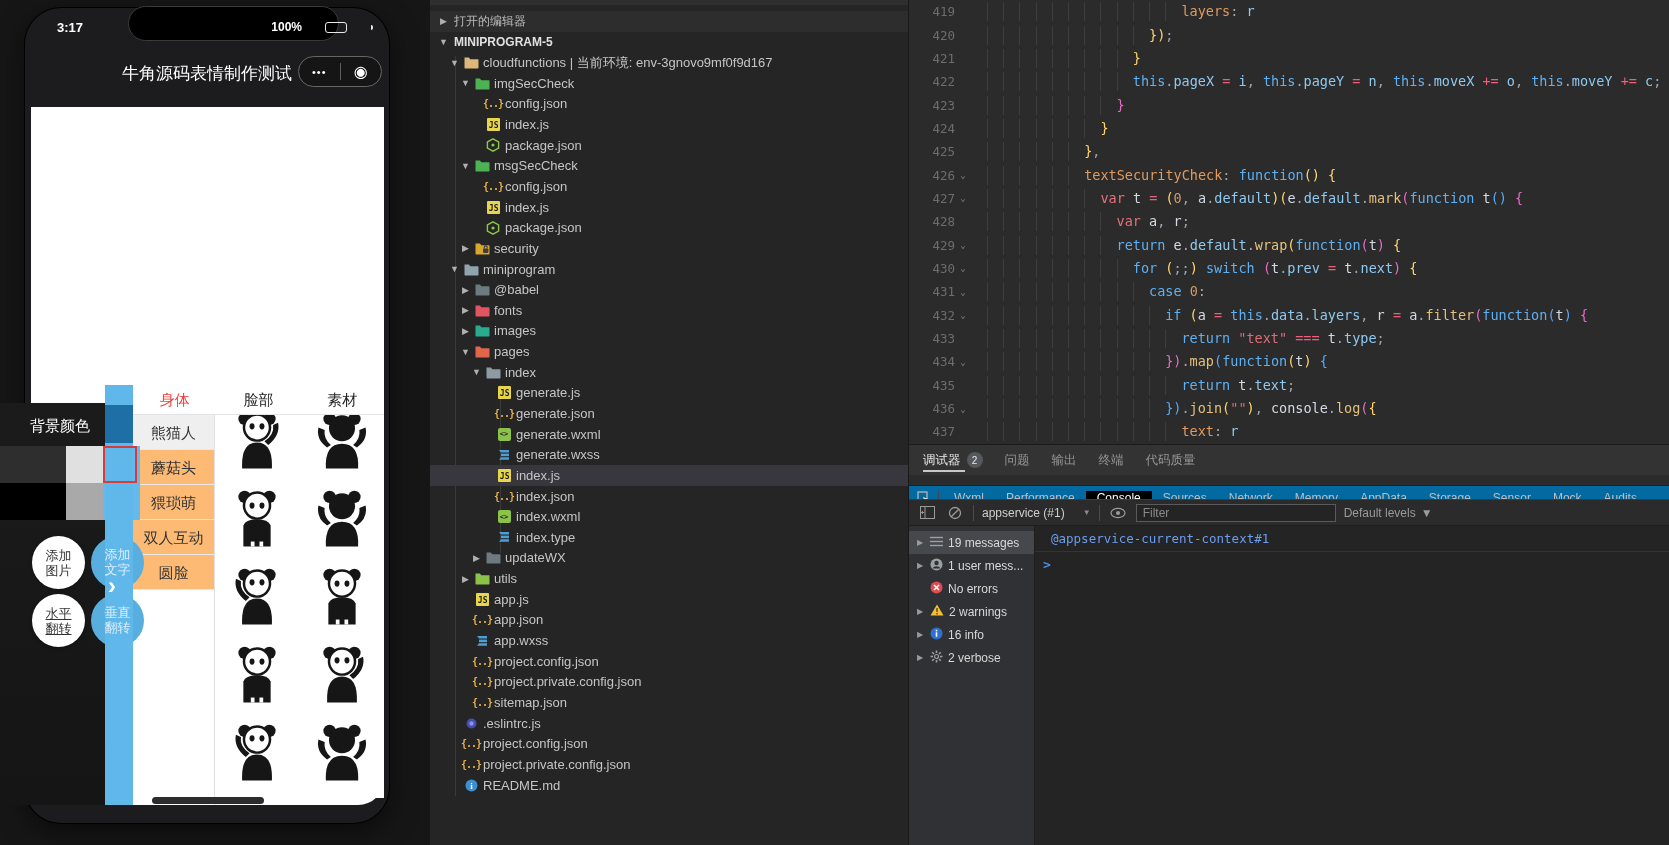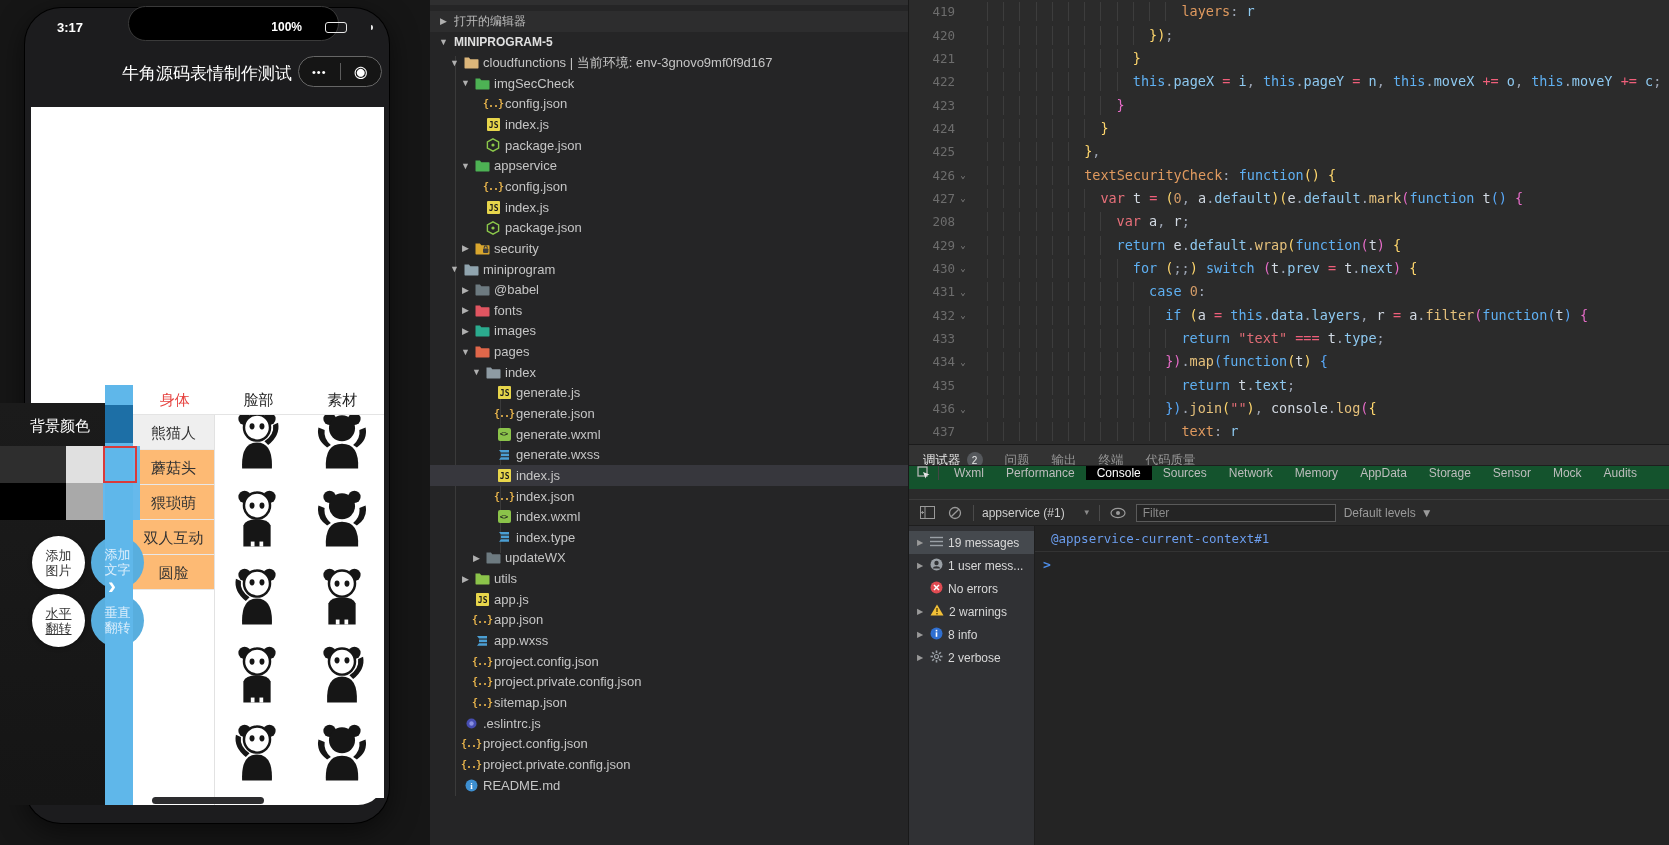--- a/index.html
+++ b/index.html
@@ -74,21 +74,21 @@
   .tk-st{color:#e8707a}.tk-kw{color:#5fb0f2}.tk-id{color:#d3dae3}.tk-pr{color:#8ec9f0}
   .tk-fn{color:#e5c07b}.tk-key{color:#e09a5f}.tk-num{color:#d19a66}.tk-str{color:#e06c75}
   .tk-op{color:#ef5f7a}.tk-pun{color:#9da5b4}.tk-by{color:#ffd76d}.tk-bp{color:#e66cc8}.tk-bb{color:#58a8f8}
 
   
   .dbg-strip { position:absolute; left:0; top:444px; width:761px; height:31px; background:#333333; border-top:1px solid #1b1b1b; display:flex; align-items:center; padding-left:14px; gap:22px; }
   .dbg-tab { color:#969696; font-size:12.5px; position:relative; display:flex; align-items:center; gap:6px; cursor:pointer; height:100%; }
   .dbg-tab.active { color:#e8e8e8; }
   .dbg-tab.active::after { content:""; position:absolute; left:0; bottom:3px; width:42px; height:2px; background:#c8c8c8; }
   .dbg-badge { background:#55585c; color:#e8e8e8; font-size:10px; min-width:16px; height:16px; border-radius:8px; display:inline-flex; align-items:center; justify-content:center; }
-  .devtabs { position:absolute; left:0; top:465px; width:761px; height:24px; background:#14532d; border-top:1px solid #1e1e1e; display:flex; align-items:flex-start; }
+  .devtabs { position:absolute; left:0; top:485px; width:761px; height:24px; background:#0369a1; border-top:1px solid #1e1e1e; display:flex; align-items:center; }
   .devtab { color:#bdbdbd; font-size:12px; padding:0 11px; display:flex; align-items:center; cursor:pointer; }
   .devtab.active { background:#000; color:#fff; }
   .picker-box { width:30px; display:flex; align-items:center; justify-content:center; border-right:1px solid #454545; margin-right:4px; cursor:pointer; }
   .con-toolbar { position:absolute; left:0; top:499px; width:761px; height:27px; background:#2b2b2b; border-top:1px solid #3c3c3c; border-bottom:1px solid #1e1e1e; display:flex; align-items:center; padding-left:8px; gap:8px; color:#cfcfcf; font-size:12px; }
   .tb-sep { width:1px; height:16px; background:#4a4a4a; }
   .tb-ico { display:flex; align-items:center; justify-content:center; width:20px; cursor:pointer; }
   .ctx-dd { display:flex; align-items:center; gap:18px; cursor:pointer; }
   .ctx-dd .dd-arrow { color:#8a8a8a; font-size:8px; }
   .filter-input { width:200px; height:18px; background:#242424; border:1px solid #5a5a5a; color:#d0d0d0; font-size:12px; padding:0 6px; font-family:"Liberation Sans",sans-serif; }
   .filter-input::placeholder { color:#8a8a8a; }
@@ -267,21 +267,21 @@
           </span>
           <span class="t-label">package.json</span>
         </div>
         <div class="trow" style="padding-left: 28px;">
           <span class="t-arrow">▼</span>
           <span class="t-icon">
             <svg width="15" height="13" viewBox="0 0 15 13">
               <path d="M.5 1.5h4.4l1.4 1.7h7.6a.6.6 0 0 1 .6.6v8a.6.6 0 0 1-.6.6H1.1a.6.6 0 0 1-.6-.6z" fill="#4db254"></path>
             </svg>
           </span>
-          <span class="t-label">appservice</span>
+          <span class="t-label">msgSecCheck</span>
         </div>
         <div class="trow" style="padding-left: 39px;">
           <span class="t-arrow"></span>
           <span class="t-icon">
             <span class="json-badge">{..}</span>
           </span>
           <span class="t-label">config.json</span>
         </div>
         <div class="trow" style="padding-left: 39px;">
           <span class="t-arrow"></span>
@@ -540,21 +540,21 @@
     <div class="editor" id="editor">
         <div class="cl"><span class="cl-gut">419</span><span class="cl-fold"></span><span class="cl-code"><span class="ind" style="width: 194.4px;"></span><span class="tk-key">layers</span><span class="tk-pun">: </span><span class="tk-pr">r</span></span></div>
         <div class="cl"><span class="cl-gut">420</span><span class="cl-fold"></span><span class="cl-code"><span class="ind" style="width: 162px;"></span><span class="tk-by">})</span><span class="tk-pun">;</span></span></div>
         <div class="cl"><span class="cl-gut">421</span><span class="cl-fold"></span><span class="cl-code"><span class="ind" style="width: 145.8px;"></span><span class="tk-by">}</span></span></div>
         <div class="cl"><span class="cl-gut">422</span><span class="cl-fold"></span><span class="cl-code"><span class="ind" style="width: 145.8px;"></span><span class="tk-kw">this</span><span class="tk-pun">.</span><span class="tk-pr">pageX</span><span class="tk-op"> = </span><span class="tk-pr">i</span><span class="tk-pun">, </span><span class="tk-kw">this</span><span class="tk-pun">.</span><span class="tk-pr">pageY</span><span class="tk-op"> = </span><span class="tk-pr">n</span><span class="tk-pun">, </span><span class="tk-kw">this</span><span class="tk-pun">.</span><span class="tk-pr">moveX</span><span class="tk-op"> += </span><span class="tk-pr">o</span><span class="tk-pun">, </span><span class="tk-kw">this</span><span class="tk-pun">.</span><span class="tk-pr">moveY</span><span class="tk-op"> += </span><span class="tk-pr">c</span><span class="tk-pun">;</span></span></div>
         <div class="cl"><span class="cl-gut">423</span><span class="cl-fold"></span><span class="cl-code"><span class="ind" style="width: 129.6px;"></span><span class="tk-bp">}</span></span></div>
         <div class="cl"><span class="cl-gut">424</span><span class="cl-fold"></span><span class="cl-code"><span class="ind" style="width: 113.4px;"></span><span class="tk-by">}</span></span></div>
         <div class="cl"><span class="cl-gut">425</span><span class="cl-fold"></span><span class="cl-code"><span class="ind" style="width: 97.2px;"></span><span class="tk-by">}</span><span class="tk-pun">,</span></span></div>
         <div class="cl"><span class="cl-gut">426</span><span class="cl-fold">⌄</span><span class="cl-code"><span class="ind" style="width: 97.2px;"></span><span class="tk-key">textSecurityCheck</span><span class="tk-pun">: </span><span class="tk-kw">function</span><span class="tk-by">() {</span></span></div>
         <div class="cl"><span class="cl-gut">427</span><span class="cl-fold">⌄</span><span class="cl-code"><span class="ind" style="width: 113.4px;"></span><span class="tk-st">var </span><span class="tk-id">t</span><span class="tk-op"> = </span><span class="tk-by">(</span><span class="tk-num">0</span><span class="tk-pun">, </span><span class="tk-id">a</span><span class="tk-pun">.</span><span class="tk-pr">default</span><span class="tk-by">)(</span><span class="tk-id">e</span><span class="tk-pun">.</span><span class="tk-pr">default</span><span class="tk-pun">.</span><span class="tk-fn">mark</span><span class="tk-bp">(</span><span class="tk-kw">function </span><span class="tk-id">t</span><span class="tk-bb">()</span><span class="tk-bp"> {</span></span></div>
-        <div class="cl"><span class="cl-gut">208</span><span class="cl-fold"></span><span class="cl-code"><span class="ind" style="width: 129.6px;"></span><span class="tk-st">var </span><span class="tk-id">a</span><span class="tk-pun">, </span><span class="tk-id">r</span><span class="tk-pun">;</span></span></div>
+        <div class="cl"><span class="cl-gut">428</span><span class="cl-fold"></span><span class="cl-code"><span class="ind" style="width: 129.6px;"></span><span class="tk-st">var </span><span class="tk-id">a</span><span class="tk-pun">, </span><span class="tk-id">r</span><span class="tk-pun">;</span></span></div>
         <div class="cl"><span class="cl-gut">429</span><span class="cl-fold">⌄</span><span class="cl-code"><span class="ind" style="width: 129.6px;"></span><span class="tk-kw">return </span><span class="tk-id">e</span><span class="tk-pun">.</span><span class="tk-pr">default</span><span class="tk-pun">.</span><span class="tk-fn">wrap</span><span class="tk-by">(</span><span class="tk-kw">function</span><span class="tk-bp">(</span><span class="tk-id">t</span><span class="tk-bp">)</span><span class="tk-by"> {</span></span></div>
         <div class="cl"><span class="cl-gut">430</span><span class="cl-fold">⌄</span><span class="cl-code"><span class="ind" style="width: 145.8px;"></span><span class="tk-kw">for </span><span class="tk-by">(</span><span class="tk-pun">;;</span><span class="tk-by">) </span><span class="tk-kw">switch </span><span class="tk-bp">(</span><span class="tk-id">t</span><span class="tk-pun">.</span><span class="tk-pr">prev</span><span class="tk-op"> = </span><span class="tk-id">t</span><span class="tk-pun">.</span><span class="tk-pr">next</span><span class="tk-bp">) </span><span class="tk-by">{</span></span></div>
         <div class="cl"><span class="cl-gut">431</span><span class="cl-fold">⌄</span><span class="cl-code"><span class="ind" style="width: 162px;"></span><span class="tk-kw">case </span><span class="tk-num">0</span><span class="tk-pun">:</span></span></div>
         <div class="cl"><span class="cl-gut">432</span><span class="cl-fold">⌄</span><span class="cl-code"><span class="ind" style="width: 178.2px;"></span><span class="tk-kw">if </span><span class="tk-by">(</span><span class="tk-id">a</span><span class="tk-op"> = </span><span class="tk-kw">this</span><span class="tk-pun">.</span><span class="tk-pr">data</span><span class="tk-pun">.</span><span class="tk-pr">layers</span><span class="tk-pun">, </span><span class="tk-id">r</span><span class="tk-op"> = </span><span class="tk-id">a</span><span class="tk-pun">.</span><span class="tk-fn">filter</span><span class="tk-bp">(</span><span class="tk-kw">function</span><span class="tk-bb">(</span><span class="tk-id">t</span><span class="tk-bb">)</span><span class="tk-bp"> {</span></span></div>
         <div class="cl"><span class="cl-gut">433</span><span class="cl-fold"></span><span class="cl-code"><span class="ind" style="width: 194.4px;"></span><span class="tk-kw">return </span><span class="tk-str">"text"</span><span class="tk-op"> === </span><span class="tk-id">t</span><span class="tk-pun">.</span><span class="tk-pr">type</span><span class="tk-pun">;</span></span></div>
         <div class="cl"><span class="cl-gut">434</span><span class="cl-fold">⌄</span><span class="cl-code"><span class="ind" style="width: 178.2px;"></span><span class="tk-bp">})</span><span class="tk-pun">.</span><span class="tk-fn">map</span><span class="tk-bb">(</span><span class="tk-kw">function</span><span class="tk-by">(</span><span class="tk-id">t</span><span class="tk-by">)</span><span class="tk-bb"> {</span></span></div>
         <div class="cl"><span class="cl-gut">435</span><span class="cl-fold"></span><span class="cl-code"><span class="ind" style="width: 194.4px;"></span><span class="tk-kw">return </span><span class="tk-id">t</span><span class="tk-pun">.</span><span class="tk-pr">text</span><span class="tk-pun">;</span></span></div>
         <div class="cl"><span class="cl-gut">436</span><span class="cl-fold">⌄</span><span class="cl-code"><span class="ind" style="width: 178.2px;"></span><span class="tk-bb">})</span><span class="tk-pun">.</span><span class="tk-fn">join</span><span class="tk-by">(</span><span class="tk-str">""</span><span class="tk-by">)</span><span class="tk-pun">, </span><span class="tk-id">console</span><span class="tk-pun">.</span><span class="tk-fn">log</span><span class="tk-bp">(</span><span class="tk-by">{</span></span></div>
         <div class="cl"><span class="cl-gut">437</span><span class="cl-fold"></span><span class="cl-code"><span class="ind" style="width: 194.4px;"></span><span class="tk-key">text</span><span class="tk-pun">: </span><span class="tk-pr">r</span></span></div>
       </div>
@@ -673,21 +673,21 @@
               </svg></span>
             <span>2 warnings</span>
           </div>
           <div class="srow">
             <span class="s-arrow">▶</span>
             <span><svg width="13" height="13" viewBox="0 0 13 13">
                 <circle cx="6.5" cy="6.5" r="6" fill="#2f6fd0"></circle>
                 <rect x="5.7" y="5.3" width="1.6" height="4.5" fill="#fff"></rect>
                 <rect x="5.7" y="2.8" width="1.6" height="1.6" fill="#fff"></rect>
               </svg></span>
-            <span>8 info</span>
+            <span>16 info</span>
           </div>
           <div class="srow">
             <span class="s-arrow">▶</span>
             <span><svg width="13" height="13" viewBox="0 0 13 13">
                 <circle cx="6.5" cy="6.5" r="2" fill="none" stroke="#9aa0a6" stroke-width="1.2"></circle>
                 <g stroke="#9aa0a6" stroke-width="1.6">
                   <line x1="6.5" y1="0.5" x2="6.5" y2="3"></line>
                   <line x1="6.5" y1="10" x2="6.5" y2="12.5"></line>
                   <line x1="0.5" y1="6.5" x2="3" y2="6.5"></line>
                   <line x1="10" y1="6.5" x2="12.5" y2="6.5"></line>

